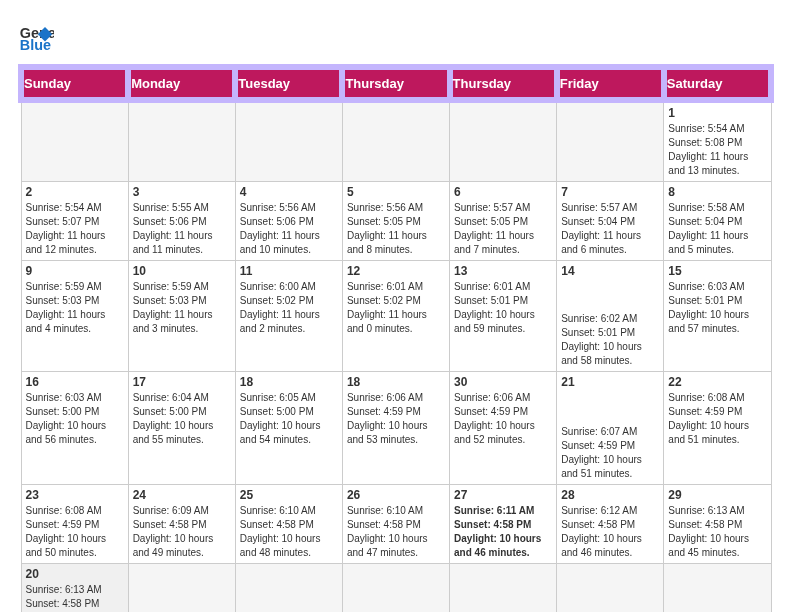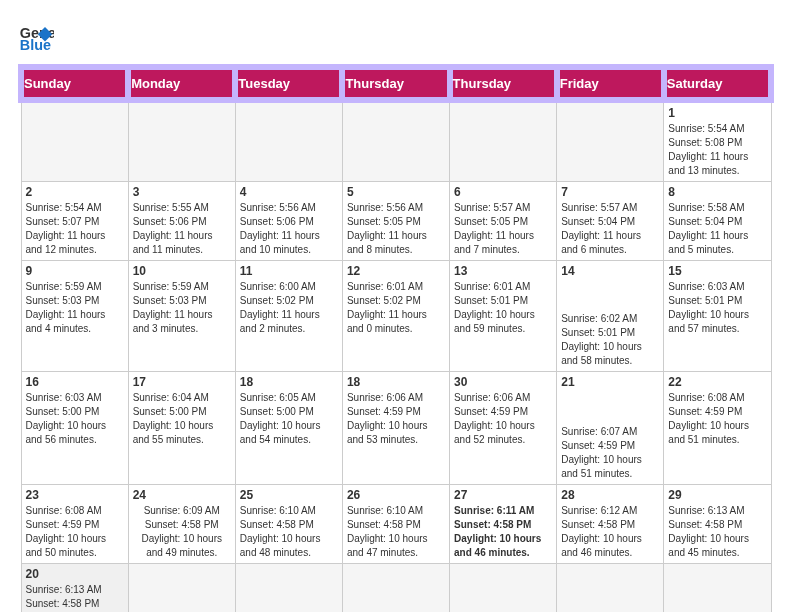--- a/index.html
+++ b/index.html
@@ -284,21 +284,21 @@
         <tr>
           <td>
             <span class="day-number">23</span>
             <div class="day-info" style="white-space: pre-line;">Sunrise: 6:08 AM
 Sunset: 4:59 PM
 Daylight: 10 hours
 and 50 minutes.</div>
           </td>
           <td>
             <span class="day-number">24</span>
-            <div class="day-info" style="white-space: pre-line; text-align: center;">Sunrise: 6:09 AM
+            <div class="day-info" style="white-space: pre-line;">Sunrise: 6:09 AM
 Sunset: 4:58 PM
 Daylight: 10 hours
 and 49 minutes.</div>
           </td>
           <td>
             <span class="day-number">25</span>
             <div class="day-info" style="white-space: pre-line;">Sunrise: 6:10 AM
 Sunset: 4:58 PM
 Daylight: 10 hours
 and 48 minutes.</div>

